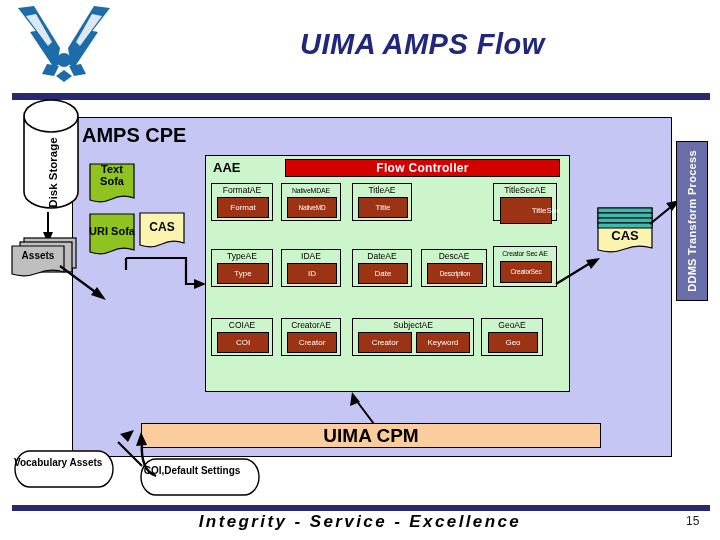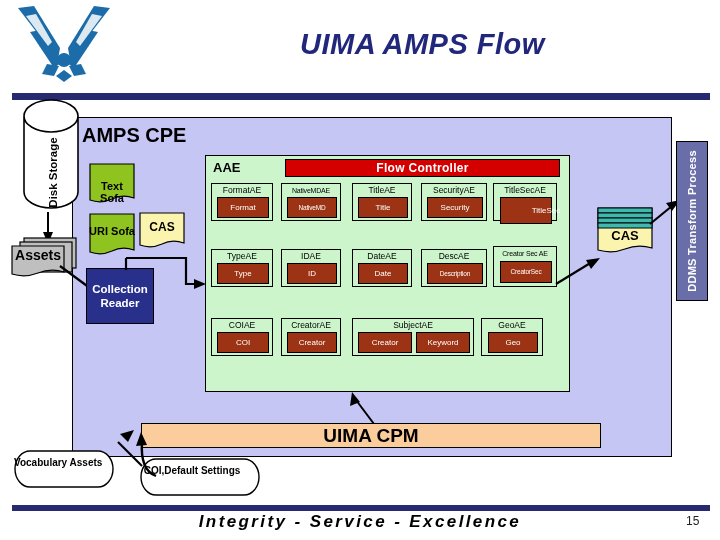--- a/index.html
+++ b/index.html
@@ -108,21 +108,21 @@
     position:absolute;left:25px;top:130px;width:56px;height:84px;
     display:flex;align-items:center;justify-content:center;
   }
   .disk-label span{
     transform:rotate(-90deg);white-space:nowrap;
     font-size:11.5px;font-weight:bold;color:#000;text-align:center;line-height:13px;
   }
   .assets-label{
     position:absolute;left:12px;top:244px;width:52px;height:22px;
     display:flex;align-items:center;justify-content:center;
-    font-size:14px;font-weight:bold;color:#000;
+    font-size:10px;font-weight:bold;color:#000;
   }
   svg{overflow:visible;}
 </style>
 </head>
 <body>
 
 <div id="stage">
 
   <svg class="af-logo" viewBox="0 0 100 78">
     <g fill="#1b6ca8">
@@ -167,33 +167,32 @@
   <div class="assets-label">Assets</div>
 
   <svg style="position:absolute;left:60px;top:266px;width:60px;height:44px;">
     <line x1="0" y1="0" x2="38" y2="28" stroke="#000" stroke-width="2.2"></line>
     <polygon points="46,34 31,29 37,21" fill="#000"></polygon>
   </svg>
 
   <svg style="position:absolute;left:89px;top:163px;width:46px;height:46px;">
     <path d="M1 1 h44 v34 q-12 -4 -22 1 q-11 5 -22 1 z" fill="#8fc31f" stroke="#000" stroke-width="1.2"></path>
   </svg>
-  <div class="note" style="left:89px;top:175px;width:46px;height:34px;font-size:11px;font-weight:bold;color:#000;">Text Sofa</div>
+  <div class="note" style="left:89px;top:158px;width:46px;height:34px;font-size:11px;font-weight:bold;color:#000;">Text Sofa</div>
 
   <svg style="position:absolute;left:89px;top:213px;width:46px;height:48px;">
     <path d="M1 1 h44 v36 q-12 -4 -22 1 q-11 5 -22 1 z" fill="#8fc31f" stroke="#000" stroke-width="1.2"></path>
   </svg>
   <div class="note" style="left:89px;top:213px;width:46px;height:36px;font-size:11px;font-weight:bold;color:#000;">URI Sofa</div>
 
   <svg style="position:absolute;left:139px;top:212px;width:46px;height:42px;">
     <path d="M1 1 h44 v30 q-12 -4 -22 1 q-11 5 -22 1 z" fill="#fbf4ae" stroke="#000" stroke-width="1.2"></path>
   </svg>
   <div class="note" style="left:139px;top:212px;width:46px;height:30px;font-size:12px;font-weight:bold;color:#000;">CAS</div>
 
-  <div class="collection-reader">Collection Reader</div>
 
   <svg style="position:absolute;left:120px;top:252px;width:90px;height:46px;">
     <polyline points="6,6 66,6 66,32 78,32" fill="none" stroke="#000" stroke-width="2.2"></polyline>
     <polygon points="86,32 74,27 74,37" fill="#000"></polygon>
   </svg>
   <svg style="position:absolute;left:120px;top:252px;width:40px;height:24px;">
     <polyline points="6,6 6,18" fill="none" stroke="#000" stroke-width="2.2"></polyline>
   </svg>
 
   <div class="aae"></div>
@@ -204,24 +203,20 @@
     <div class="ae-title">FormatAE</div>
     <div class="anno" style="left:5px;top:13px;width:52px;height:21px;">Format</div>
   </div>
   <div class="ae" style="left:281px;top:183px;width:60px;height:38px;">
     <div class="ae-title sm">NativeMDAE</div>
     <div class="anno sm" style="left:5px;top:13px;width:50px;height:21px;">NativeMD</div>
   </div>
   <div class="ae" style="left:352px;top:183px;width:60px;height:38px;">
     <div class="ae-title">TitleAE</div>
     <div class="anno" style="left:5px;top:13px;width:50px;height:21px;">Title</div>
-  </div>
-  <div class="ae" style="left:421px;top:183px;width:66px;height:38px;">
-    <div class="ae-title">SecurityAE</div>
-    <div class="anno" style="left:5px;top:13px;width:56px;height:21px;">Security</div>
   </div>
   <div class="ae" style="left:493px;top:183px;width:64px;height:38px;">
     <div class="ae-title">TitleSecAE</div>
     <div class="anno" style="left:6px;top:13px;width:52px;height:27px;padding-left:40px;">TitleSec</div>
   </div>
 
   <div class="ae" style="left:211px;top:249px;width:62px;height:38px;">
     <div class="ae-title">TypeAE</div>
     <div class="anno" style="left:5px;top:13px;width:52px;height:21px;">Type</div>
   </div>

